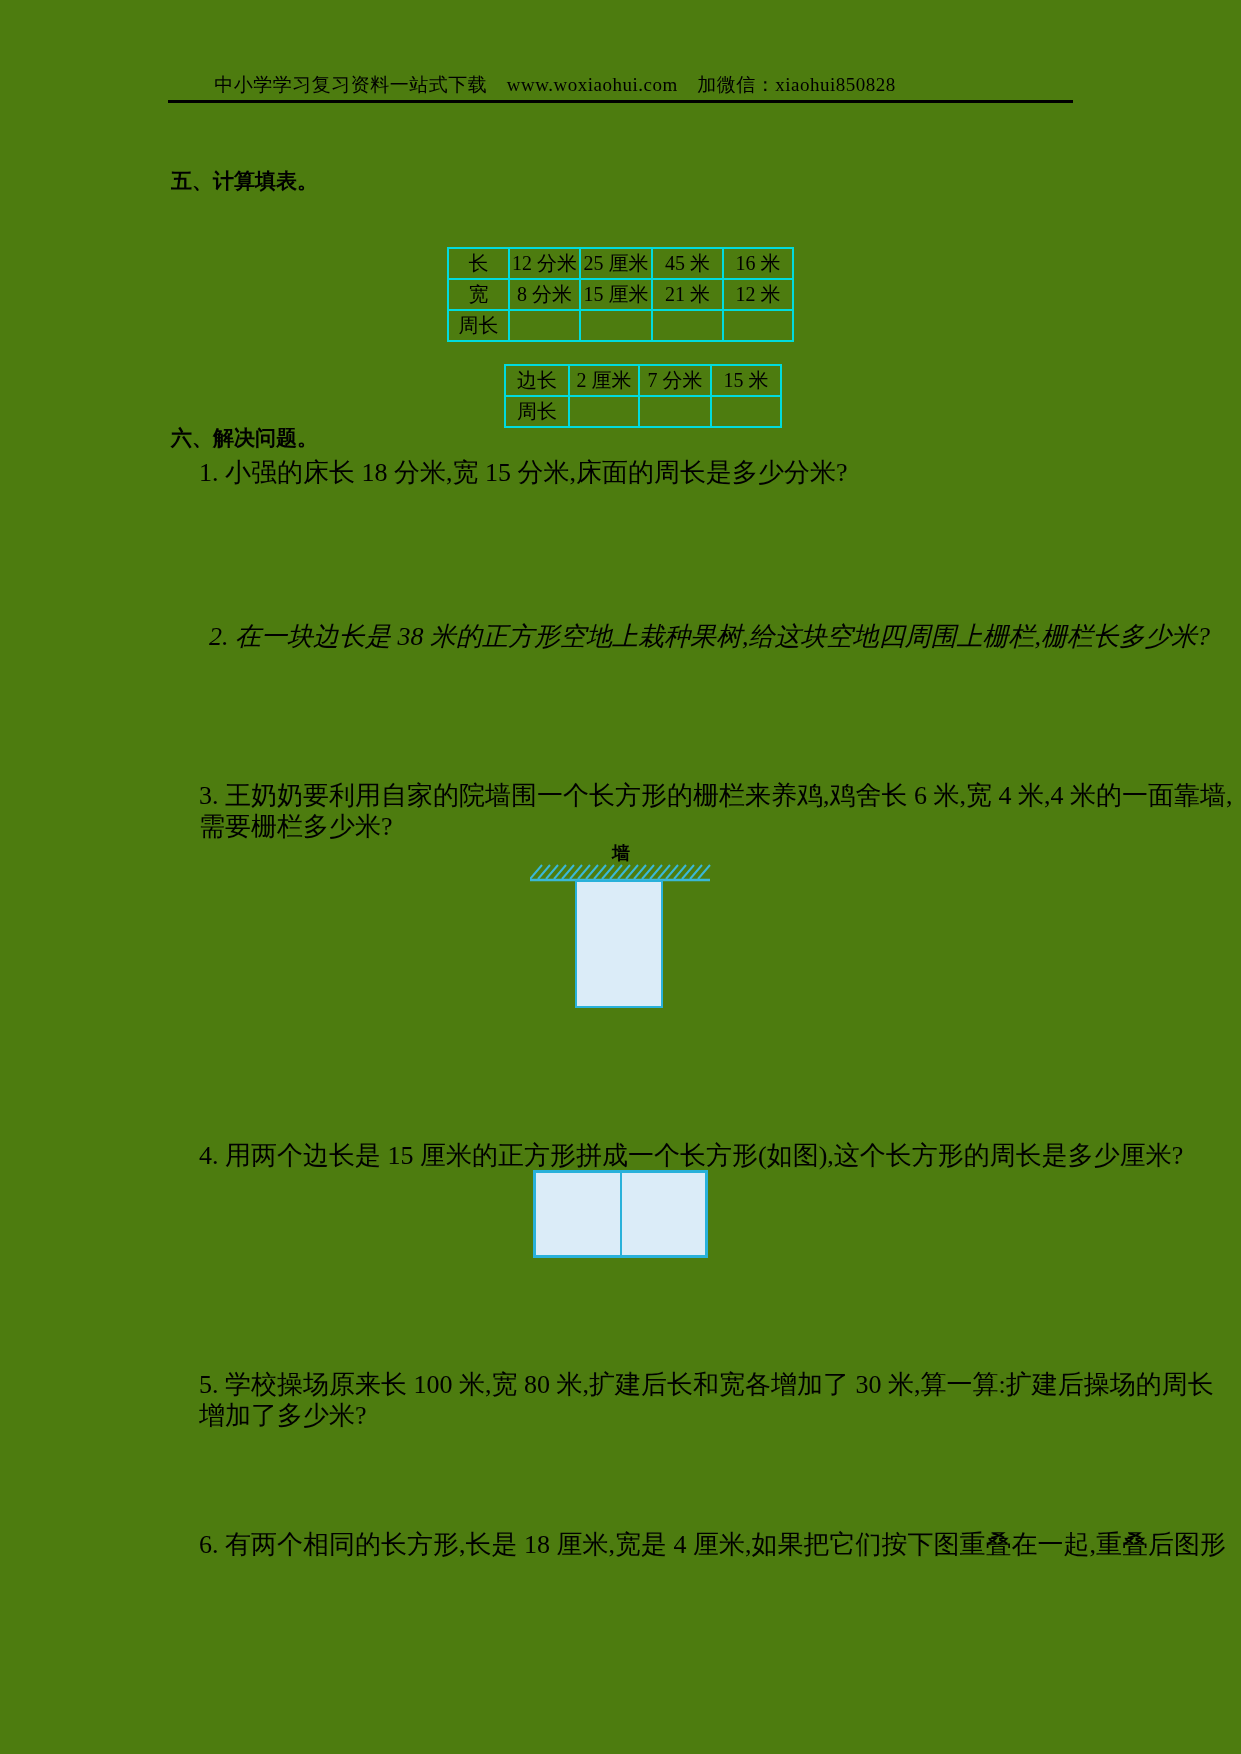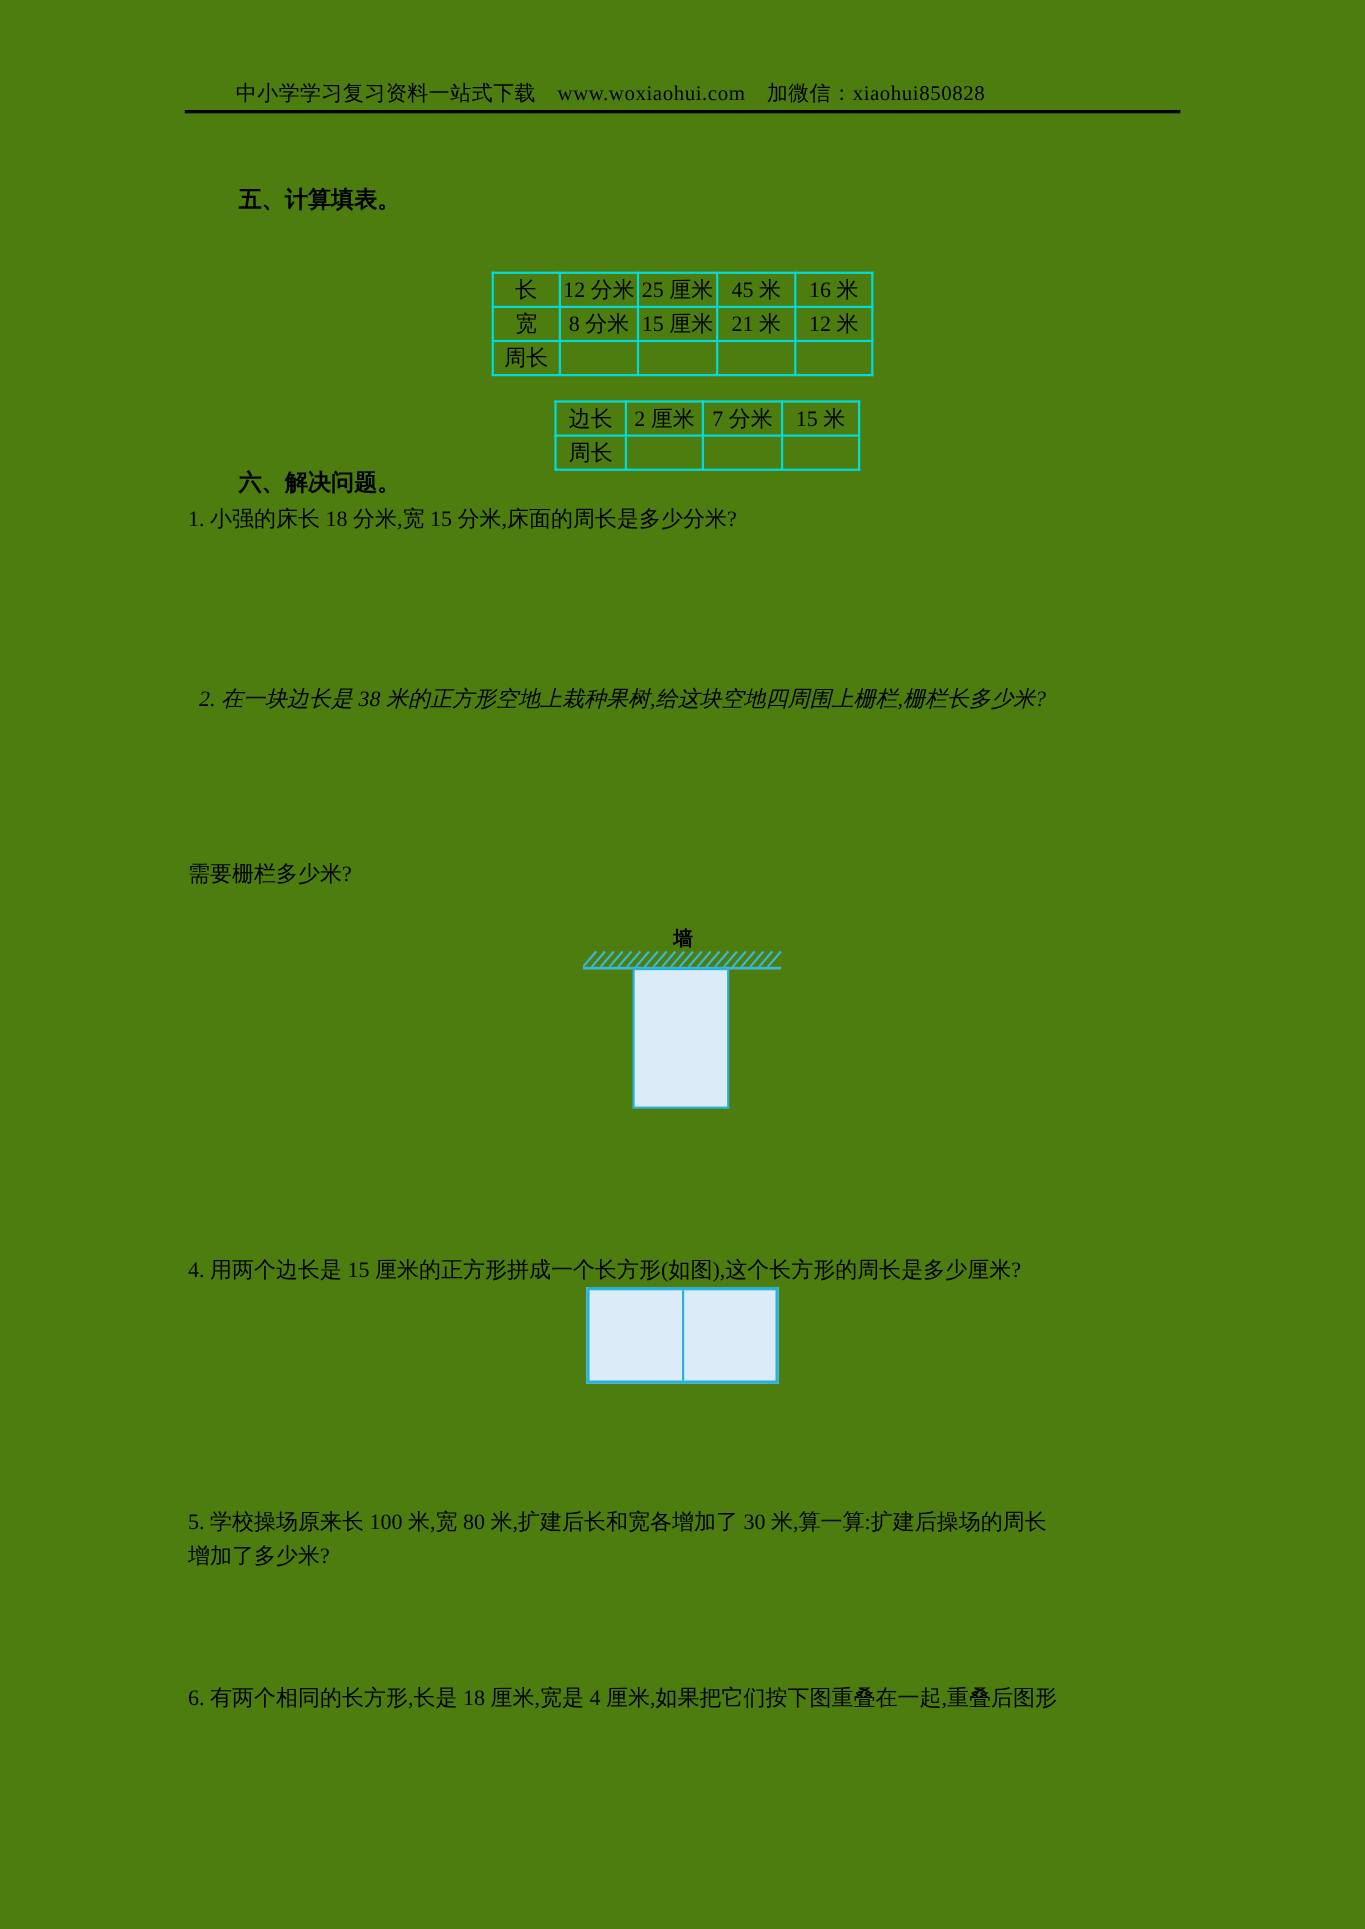--- a/index.html
+++ b/index.html
@@ -15,36 +15,36 @@
     font-family:"Liberation Serif","DejaVu Serif",serif;color:#000;overflow:hidden;
   }
   .abs{position:absolute;}
   .header-text{
     top:72px;left:170px;width:770px;text-align:center;
     font-size:19px;letter-spacing:0.5px;white-space:nowrap;
   }
   .divider{top:100px;left:168px;width:905px;height:3px;background:var(--divider-line);}
   .sec-title{
     font-family:"Liberation Sans","DejaVu Sans",sans-serif;
-    font-weight:bold;font-size:21px;white-space:nowrap;margin-left:46px;
+    font-weight:bold;font-size:21px;white-space:nowrap;
   }
   #sec5-title{top:167px;left:171px;}
   #sec6-title{top:424px;left:171px;}
   .ws-table{border-collapse:collapse;table-layout:fixed;}
   .ws-table td{
     border:2px solid var(--table-border);height:29px;text-align:center;
     font-size:20px;padding:0 1px;white-space:nowrap;overflow:hidden;
   }
   #table1{left:447px;top:247px;}
   #table1 col.c0{width:61px}#table1 col.c1{width:71px}#table1 col.c2{width:72px}
   #table1 col.c3{width:71px}#table1 col.c4{width:70px}
   #table2{left:504px;top:364px;}
   #table2 col.c0{width:64px}#table2 col.c1{width:70px}#table2 col.c2{width:72px}
   #table2 col.c3{width:70px}
-  .problem{font-size:20px;white-space:nowrap;line-height:31px;}
+  .problem{font-size:26px;white-space:nowrap;line-height:31px;margin-left:28px;}
   #p1{top:457px;left:171px;}
   #p2{top:621px;left:181px;font-style:italic;}
   #p3{top:780px;left:171px;}
   #p4{top:1140px;left:171px;}
   #p5{top:1369px;left:171px;}
   #p6{top:1529px;left:171px;}
   #wall-fig{left:530px;top:840px;width:182px;height:172px;}
   #wall-label{
     position:absolute;top:1px;left:0;width:182px;text-align:center;
     font-family:"Liberation Sans","DejaVu Sans",sans-serif;font-weight:bold;font-size:18px;
@@ -132,20 +132,21 @@
 
   <div class="abs problem" id="p1">
     <div>1. 小强的床长 18 分米,宽 15 分米,床面的周长是多少分米?</div>
   </div>
 
   <div class="abs problem" id="p2">
     <div>2. 在一块边长是 38 米的正方形空地上栽种果树,给这块空地四周围上栅栏,栅栏长多少米?</div>
   </div>
 
   <div class="abs problem" id="p3">
+    <div>3. 王奶奶要利用自家的院墙围一个长方形的栅栏来养鸡,鸡舍长 6 米,宽 4 米,4 米的一面靠墙,</div>
     <div>需要栅栏多少米?</div>
   </div>
 
   <div class="abs" id="wall-fig">
     <div id="wall-label">墙</div>
     <svg id="wall-svg" width="182" height="146" viewBox="0 0 182 146">
       <path id="wall-hatch" d="M0 15l12-14M8 15l12-14M16 15l12-14M24 15l12-14M32 15l12-14M40 15l12-14M48 15l12-14M56 15l12-14M64 15l12-14M72 15l12-14M80 15l12-14M88 15l12-14M96 15l12-14M104 15l12-14M112 15l12-14M120 15l12-14M128 15l12-14M136 15l12-14M144 15l12-14M152 15l12-14M160 15l12-14M168 15l12-14"></path>
       <line id="wall-base" x1="0" y1="16" x2="180" y2="16"></line>
       <rect id="pen-rect" x="46" y="17" width="86" height="126"></rect>
     </svg>

